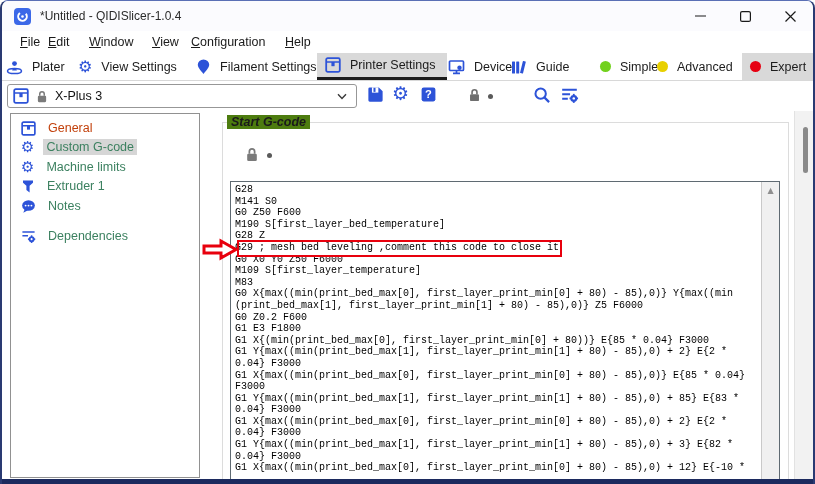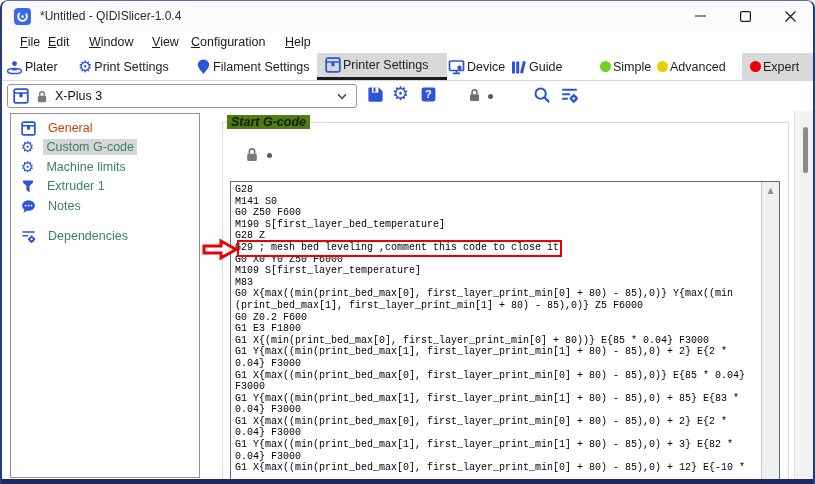--- a/index.html
+++ b/index.html
@@ -14,21 +14,21 @@
   .title{margin-left:9px;font-size:12px;color:#2b2b2b;}
   .winbtns{margin-left:auto;display:flex;height:30px;}
   .winbtn{width:45px;height:30px;display:flex;align-items:center;justify-content:center;color:#1a1a1a;}
   
   .menubar{position:absolute;left:8px;top:30px;width:100%;height:22px;background:#fff;}
   .menu-item{position:absolute;top:0;height:22px;line-height:22px;font-size:12.5px;color:#1a1a1a;}
   .menu-item::first-letter{text-decoration:underline;}
   .m0{left:10px}.m1{left:38px}.m2{left:79px}.m3{left:142px}.m4{left:181px}.m5{left:275px}
   
   .tabbar{position:absolute;left:0;top:52px;width:100%;height:27px;background:#fff;border-bottom:1px solid #d8d8d8;box-sizing:content-box;}
-  .tab{position:absolute;top:0;height:27px;display:flex;align-items:center;gap:2px;font-size:12.5px;color:#1c1c1c;box-sizing:border-box;}
+  .tab{position:absolute;top:0;height:27px;display:flex;align-items:center;gap:9px;font-size:12.5px;color:#1c1c1c;box-sizing:border-box;}
   .t-plater{left:4px}.t-print{left:76px}.t-filament{left:194px}
   .t-printer{left:315px;width:130px;padding-left:8px;border-bottom:3px solid;}
   .t-device{left:446px}.t-guide{left:508px}
   .t-simple{left:598px}.t-advanced{left:655px}
   .t-expert{left:740px;width:73px;padding-left:8px;}
   .t-expert .tab-label{font-weight:normal;}
   .dot{width:11px;height:11px;border-radius:50%;display:inline-block;}
   .uni-gear{font-family:"DejaVu Sans",sans-serif;color:#2d53d8;line-height:1;}
   
   .presetbar{position:absolute;left:0;top:80px;width:100%;height:30px;background:#fff;}
@@ -103,21 +103,21 @@
     <div class="tab t-plater">
       <svg width="17" height="16" viewBox="0 0 17 16">
         <ellipse cx="8.5" cy="12" rx="7" ry="2.6" fill="none" stroke="#2d53d8" stroke-width="1.5"></ellipse>
         <circle cx="8.5" cy="4.6" r="2.4" fill="#2d53d8"></circle>
         <path d="M6.2,11.5 C6.2,8 10.8,8 10.8,11.5 Z" fill="#2d53d8"></path>
       </svg>
       <span class="tab-label">Plater</span>
     </div>
     <div class="tab t-print">
       <span class="uni-gear" style="font-size:16px">⚙</span>
-      <span class="tab-label">Print Settings</span>
+      <span class="tab-label">View Settings</span>
     </div>
     <div class="tab t-filament">
       <svg width="15" height="16" viewBox="0 0 15 16">
         <path d="M7.5,15 C3.8,10.5 1.8,8.5 1.8,5.6 a5.7,5.2 0 1 1 11.4,0 c0,2.9 -2,4.9 -5.7,9.4 z" fill="#2d53d8"></path>
       </svg>
       <span class="tab-label">Filament Settings</span>
     </div>
     <div class="tab t-device">
       <svg width="17" height="16" viewBox="0 0 17 16">
         <rect x="1.5" y="2" width="14" height="9.5" rx="1" fill="none" stroke="#2d53d8" stroke-width="1.7"></rect>

